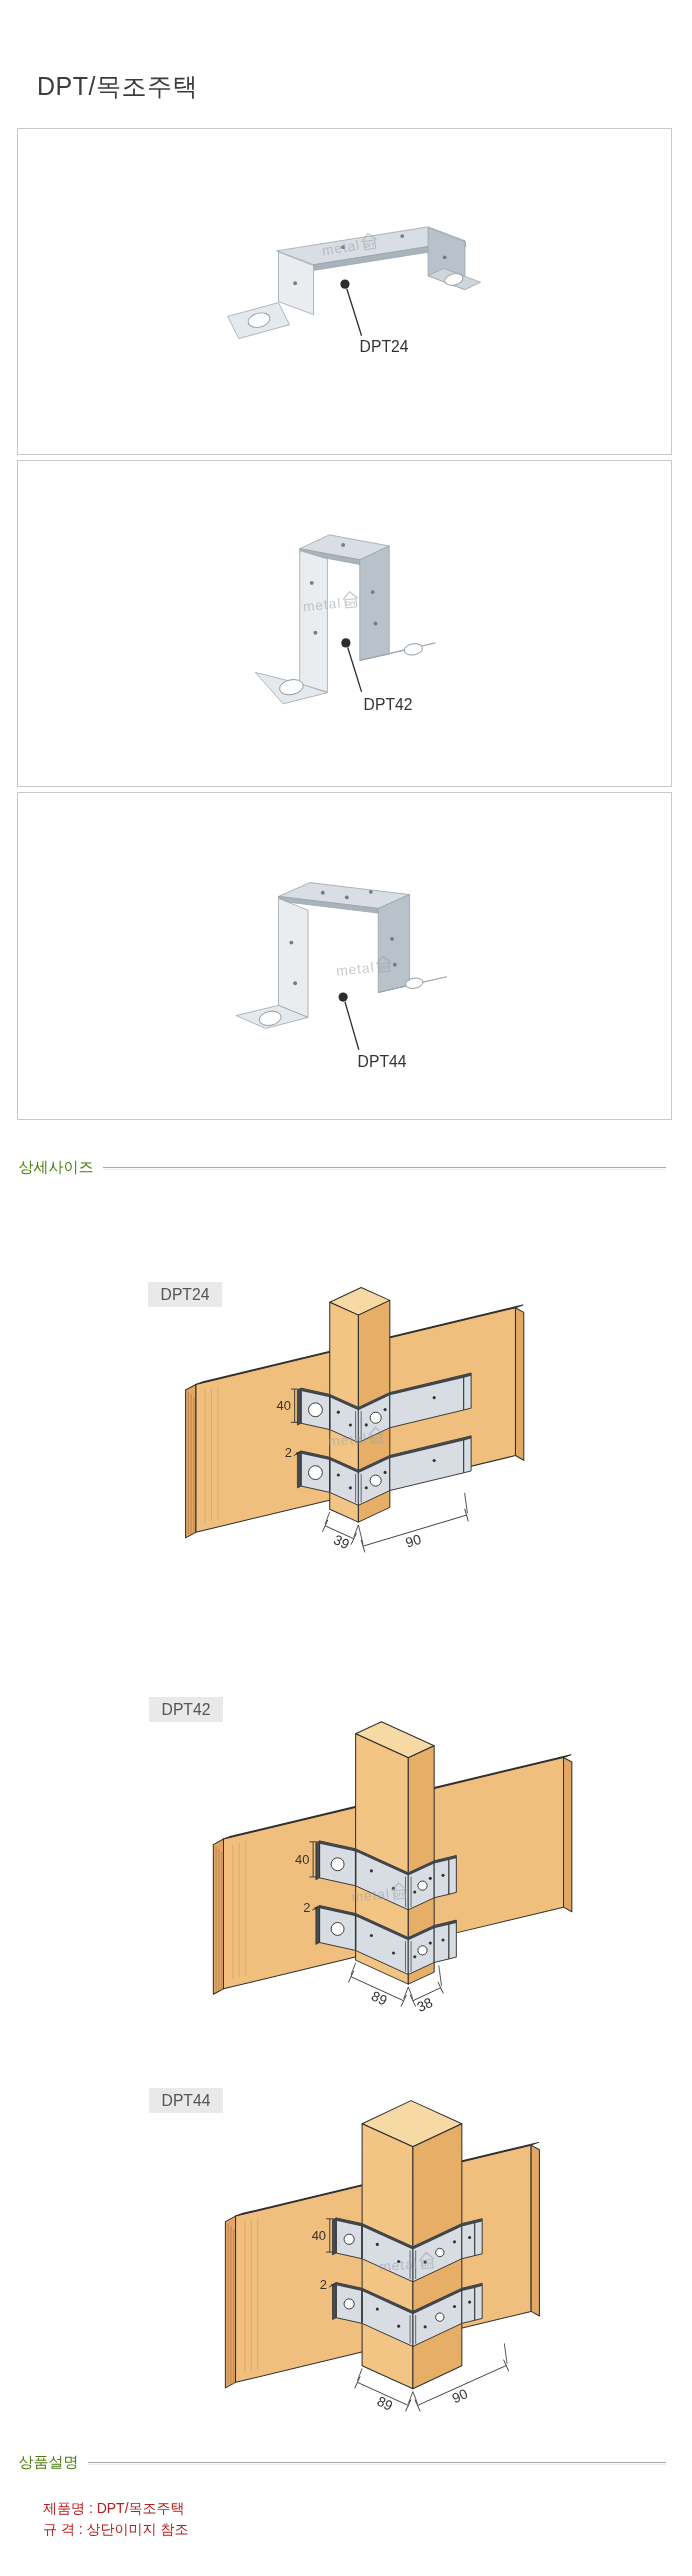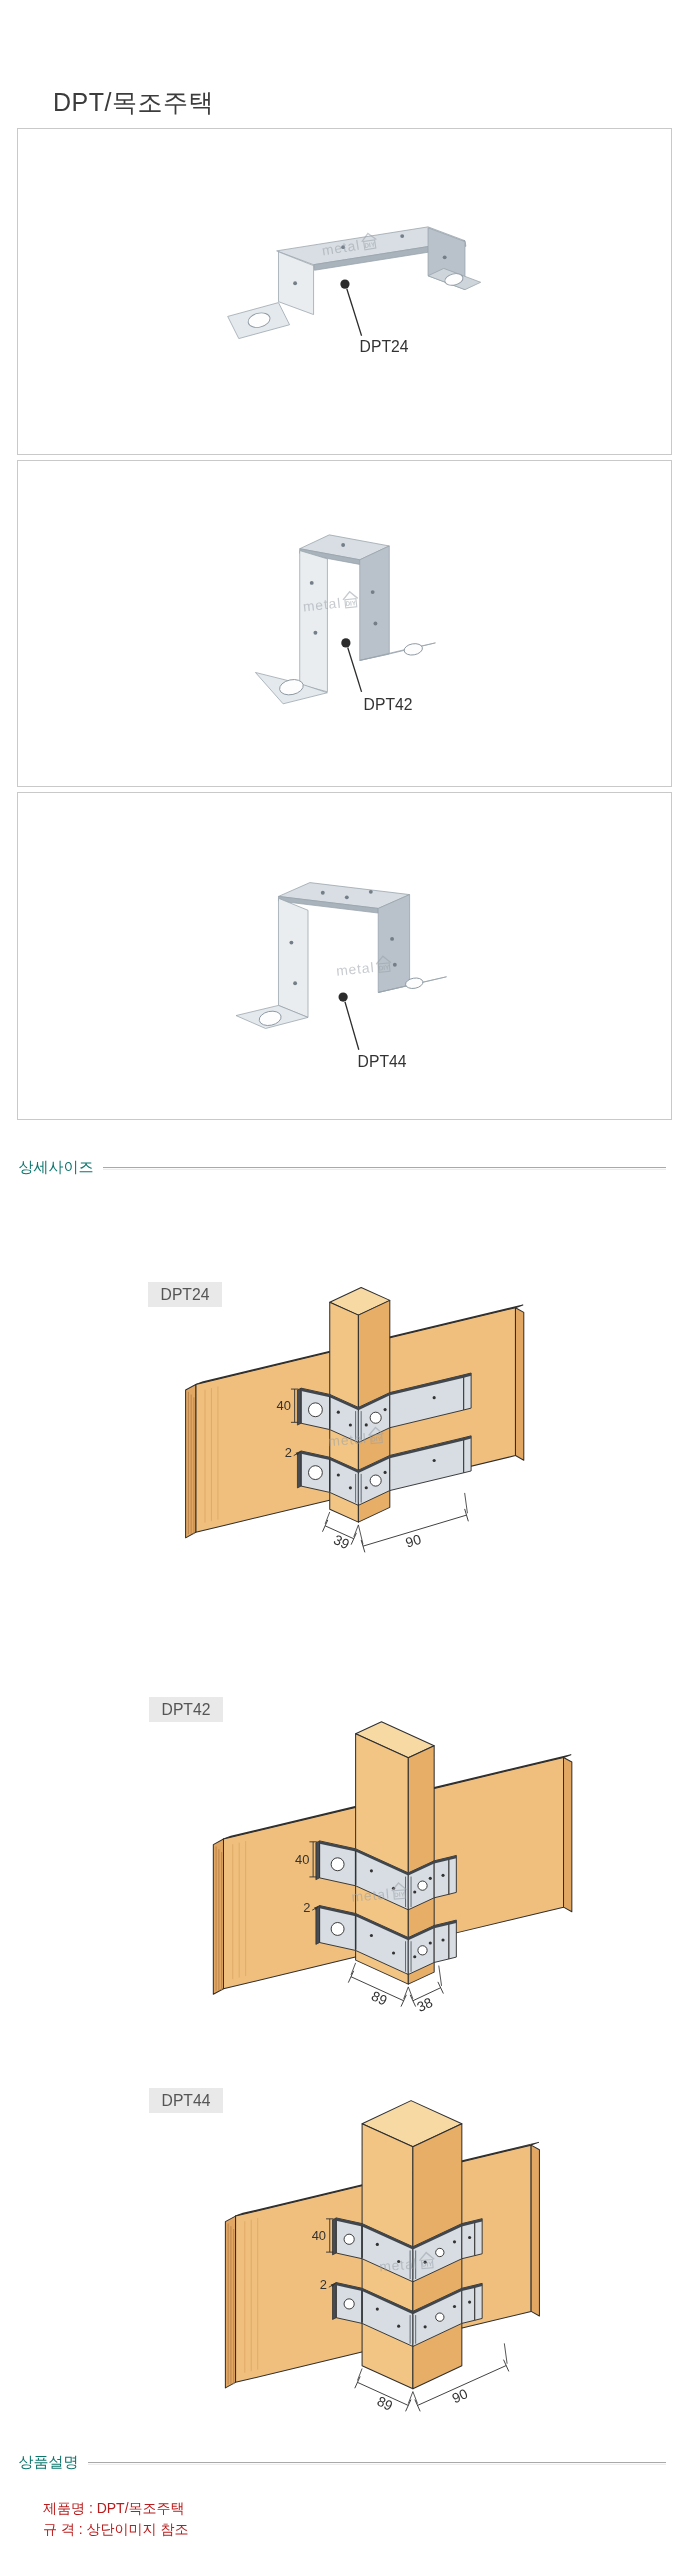--- a/index.html
+++ b/index.html
@@ -1,23 +1,23 @@
 <!DOCTYPE html>
 <html style="font-size:15px"><head>
 <meta charset="utf-8">
 <style>
   html,body{margin:0;padding:0;background:#fff;}
   body{font-family:"Liberation Sans","DejaVu Sans",sans-serif;}
   .page{position:relative;width:693px;height:2576px;background:#fff;overflow:hidden;}
-  .title{position:absolute;left:37px;top:70px;margin:16px;font-size:25px;font-weight:400;color:#3c3c3c;letter-spacing:0.5px;}
+  .title{position:absolute;left:37px;top:70px;margin:0;font-size:25px;font-weight:400;color:#3c3c3c;letter-spacing:0.5px;}
   .pbox{position:absolute;left:16.6px;width:653px;border:0.9px solid #c9c9c9;background:#fff;}
   .pbox svg{position:absolute;left:0;top:0;}
   .plabel{position:absolute;font-size:15.7px;color:#333;}
   .shead{position:absolute;left:18.5px;width:647px;display:flex;align-items:center;}
-  .stext{font-size:15px;color:#0f766e;white-space:nowrap;}
+  .stext{font-size:15px;color:#4d7c0f;white-space:nowrap;}
   .sline{flex:1;height:1.8px;margin-left:9.2px;background:#a9a9a9;box-shadow:0 1.8px 0 #e9e9e9;}
   .chip{position:absolute;width:74px;height:25px;background:#e9e9e9;color:#555;font-size:15.7px;text-align:center;line-height:25px;}
   .diag{position:absolute;}
   .desc{position:absolute;font-size:14px;color:#b91c1c;line-height:21px;}
 </style>
 </head>
 <body>
 
 <div class="page">
 

